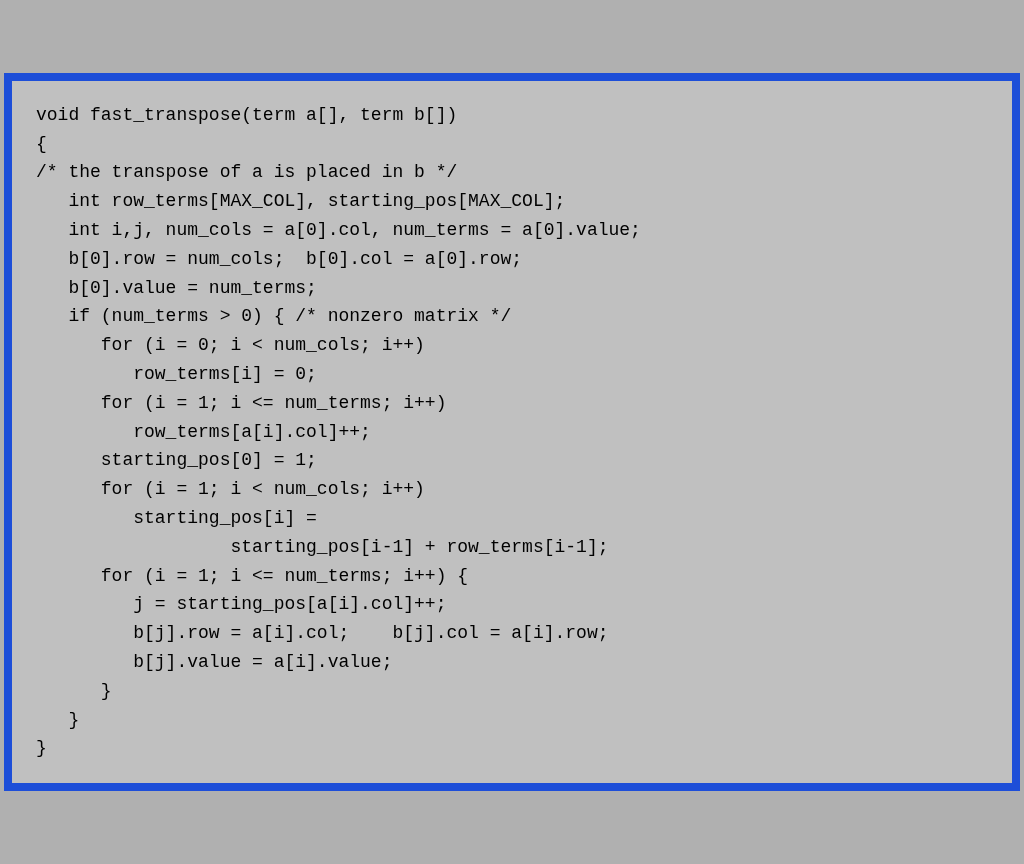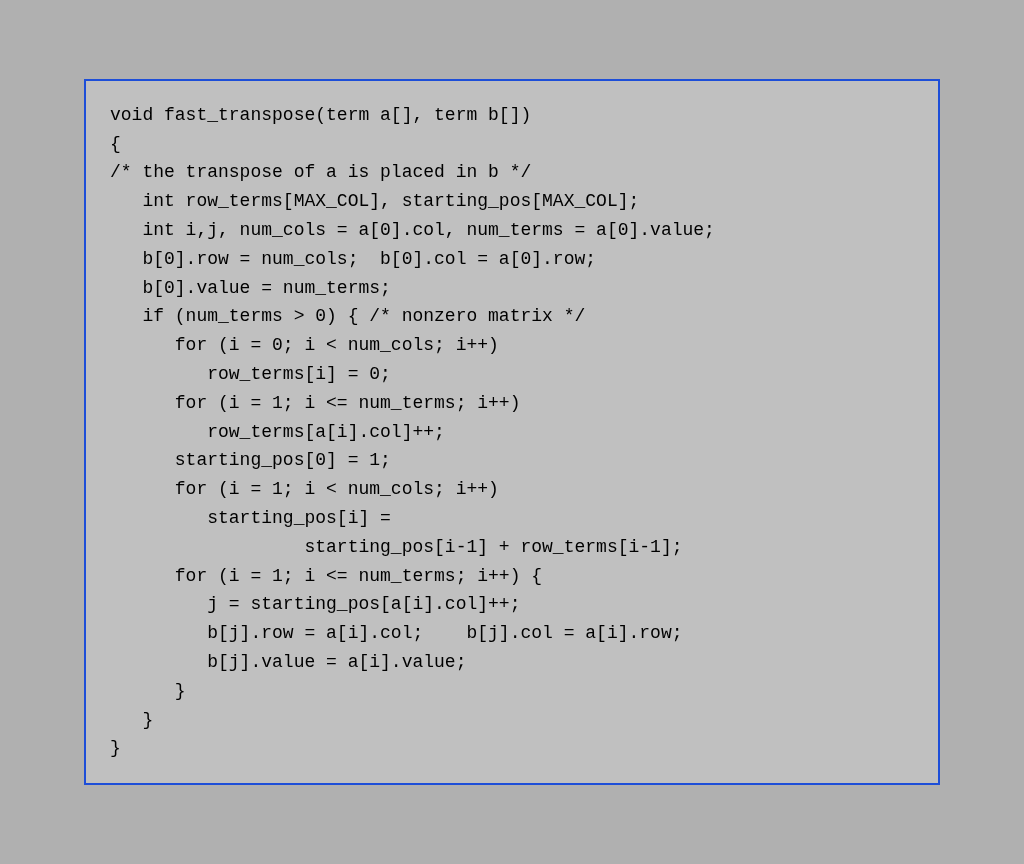--- a/index.html
+++ b/index.html
@@ -13,23 +13,23 @@
       height: 864px;
       background-color: #b0b0b0;
       display: flex;
       align-items: center;
       justify-content: center;
       font-family: 'Courier New', Courier, monospace;
     }
 
     .code-container {
       background-color: #c0c0c0;
-      border: 2px solid #1d4ed8;
+      border: 8px solid #1d4ed8;
       padding: 20px 24px;
-      width: 856px;
+      width: 1016px;
       min-height: 700px;
     }
 
     .code-block {
       font-family: 'Courier New', Courier, monospace;
       font-size: 18px;
       line-height: 1.6;
       color: #000000;
       white-space: pre;
     }

